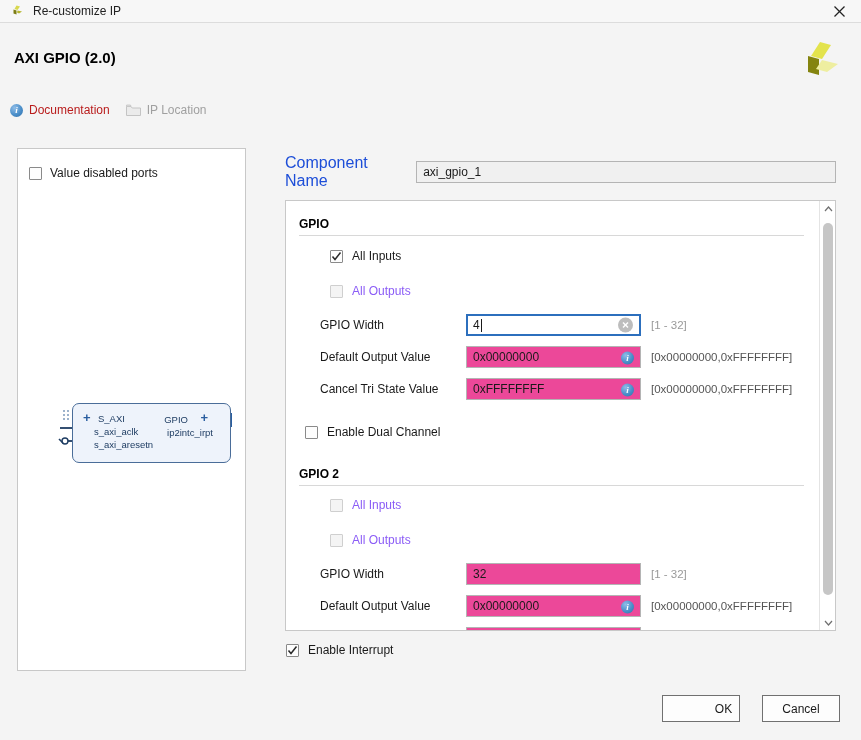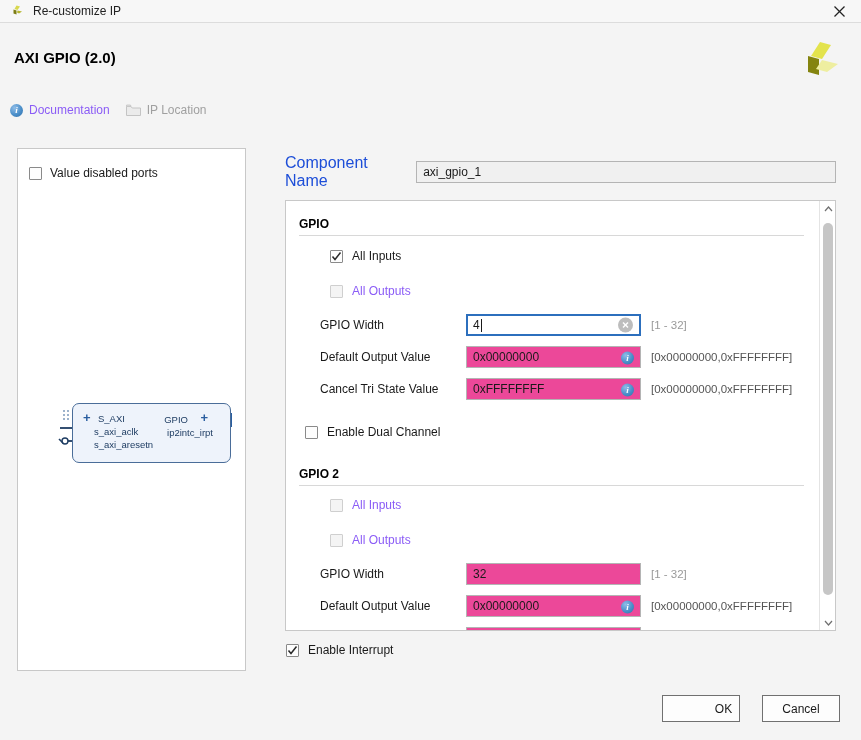--- a/index.html
+++ b/index.html
@@ -48,21 +48,21 @@
     width: 48px; height: 48px;
   }
   .linkrow {
     position: absolute; left: 10px; top: 79px;
     display: flex; align-items: center; gap: 16px;
   }
   .link {
     display: flex; align-items: center; gap: 6px;
     cursor: pointer;
   }
-  .link-label { font-size: 12px; color: #8b5cf6; }
+  .link-label { font-size: 12px; color: #b91c1c; }
   .link.disabled .link-label { color: #a0a0a0; }
 
   .info-dot {
     width: 13px; height: 13px; border-radius: 50%;
     background: #2b5c9c;
     display: inline-flex; align-items: center; justify-content: center;
     color: #fff; font-size: 9px; font-weight: bold;
     font-family: "Liberation Serif", serif; font-style: italic;
     line-height: 1;
   }

